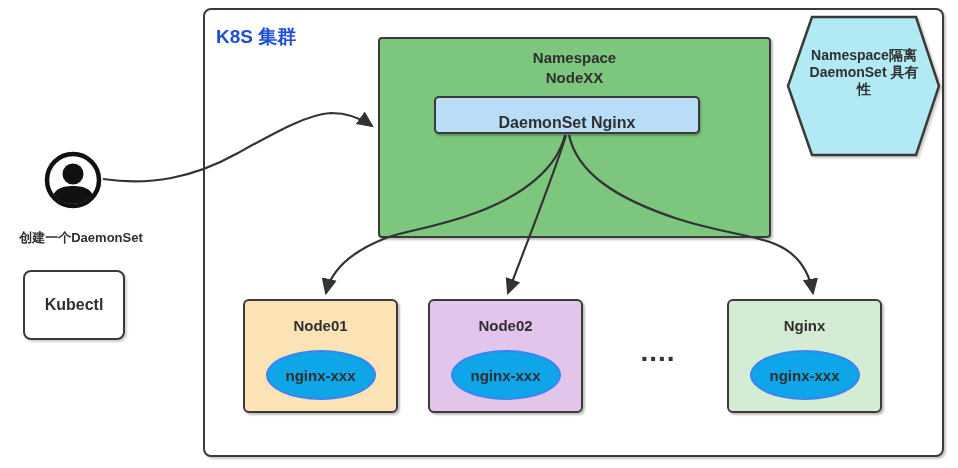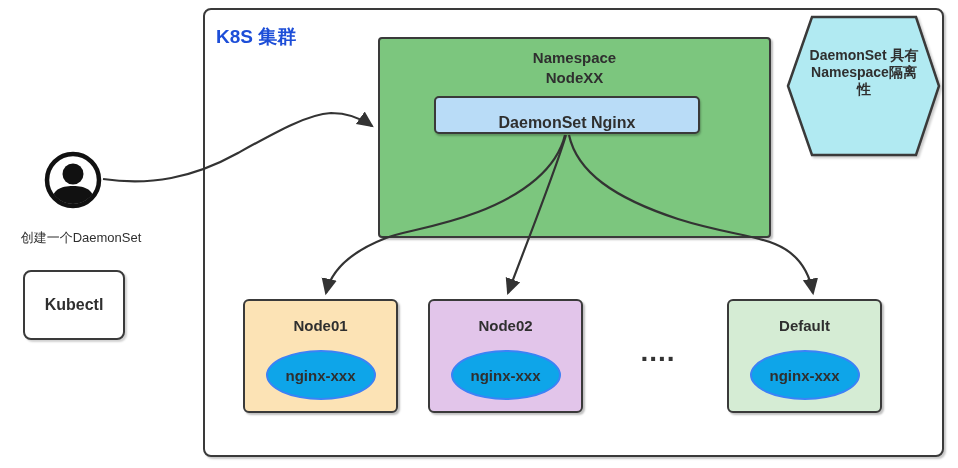--- a/index.html
+++ b/index.html
@@ -36,21 +36,21 @@
   .hexagon-wrap{position:absolute;left:785px;top:14px;width:158px;height:144px;}
   .hexagon-wrap svg{filter:drop-shadow(2px 2px 1px rgba(0,0,0,0.2));}
   .hexagon-text{
     position:absolute;left:14px;top:33px;width:130px;text-align:center;
     font-size:14px;font-weight:bold;line-height:17px;color:#2f2f2f;
   }
   
   .person-svg{position:absolute;left:40px;top:148px;}
   .creator-label{
     position:absolute;left:10px;top:229px;width:142px;text-align:center;
-    font-size:13px;font-weight:normal;color:#2f2f2f;
+    font-size:13px;font-weight:bold;color:#2f2f2f;
   }
   .kubectl-box{
     position:absolute;left:23px;top:270px;width:98px;height:66px;
     border:2.5px solid #3a3a3a;border-radius:8px;background:#fff;
     box-shadow:2px 2px 2px rgba(0,0,0,0.18);
     display:flex;align-items:center;justify-content:center;
     font-size:16px;font-weight:bold;color:#2f2f2f;
   }
   
   .node{
@@ -90,22 +90,22 @@
   </div>
   <div class="ds-box">
     <span>DaemonSet Nginx</span>
   </div>
 
   <div class="hexagon-wrap">
     <svg width="158" height="144" viewBox="0 0 158 144">
       <polygon points="3,72 27,3 131,3 154,72 131,141 27,141" fill="#b1eaf2" stroke="#3a3a3a" stroke-width="2.5"></polygon>
     </svg>
     <div class="hexagon-text">
+      <div>Namespace隔离</div>
       <div>DaemonSet 具有</div>
-      <div>Namespace隔离</div>
       <div>性</div>
     </div>
   </div>
 
   <svg class="person-svg" width="70" height="66" viewBox="0 0 70 66">
     <defs>
       <clipPath id="personClip">
           <circle cx="33" cy="32" r="24"></circle>
         </clipPath>
     </defs>
@@ -127,21 +127,21 @@
       <span>nginx-xxx</span>
     </div>
   </div>
   <div class="node node-02">
     <div class="node-title">Node02</div>
     <div class="pod-ellipse">
       <span>nginx-xxx</span>
     </div>
   </div>
   <div class="node node-xx">
-    <div class="node-title">Default</div>
+    <div class="node-title">Nginx</div>
     <div class="pod-ellipse">
       <span>nginx-xxx</span>
     </div>
   </div>
 
   <div class="dots">....</div>
 
   <svg class="arrows" width="958" height="468" viewBox="0 0 958 468">
     <defs>
       <marker id="arrowhead" markerWidth="8" markerHeight="8" refX="6.5" refY="3.5" orient="auto">

